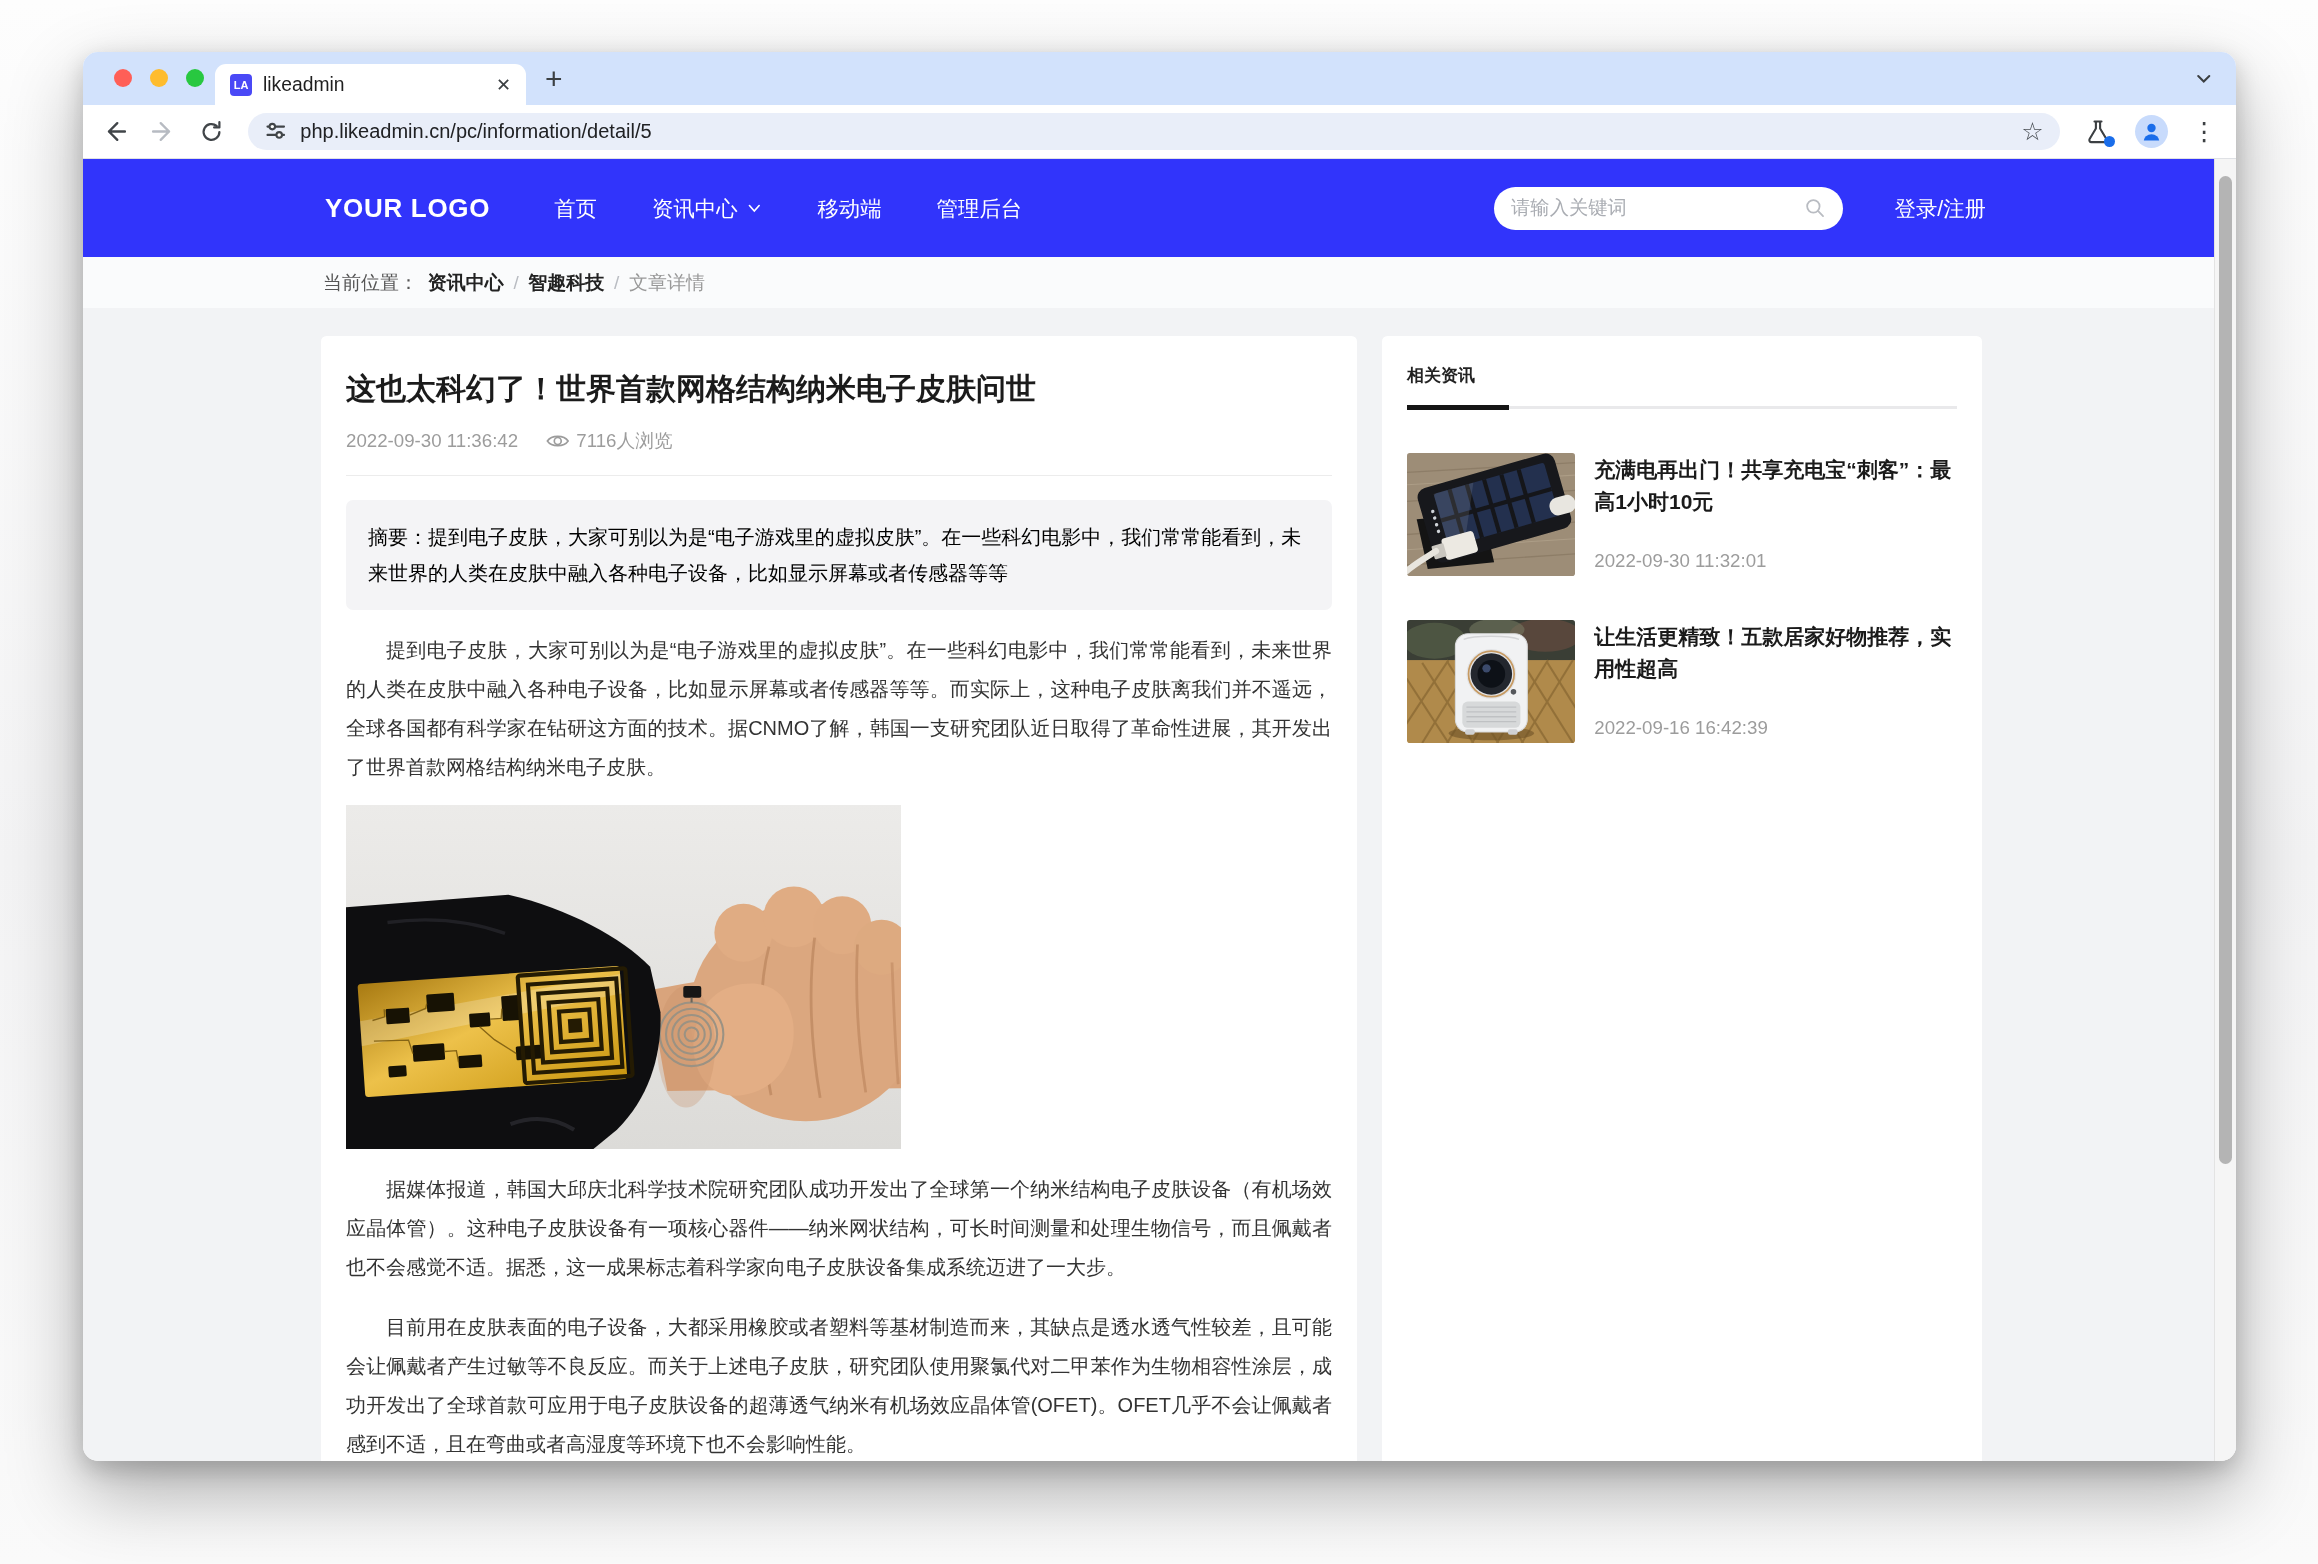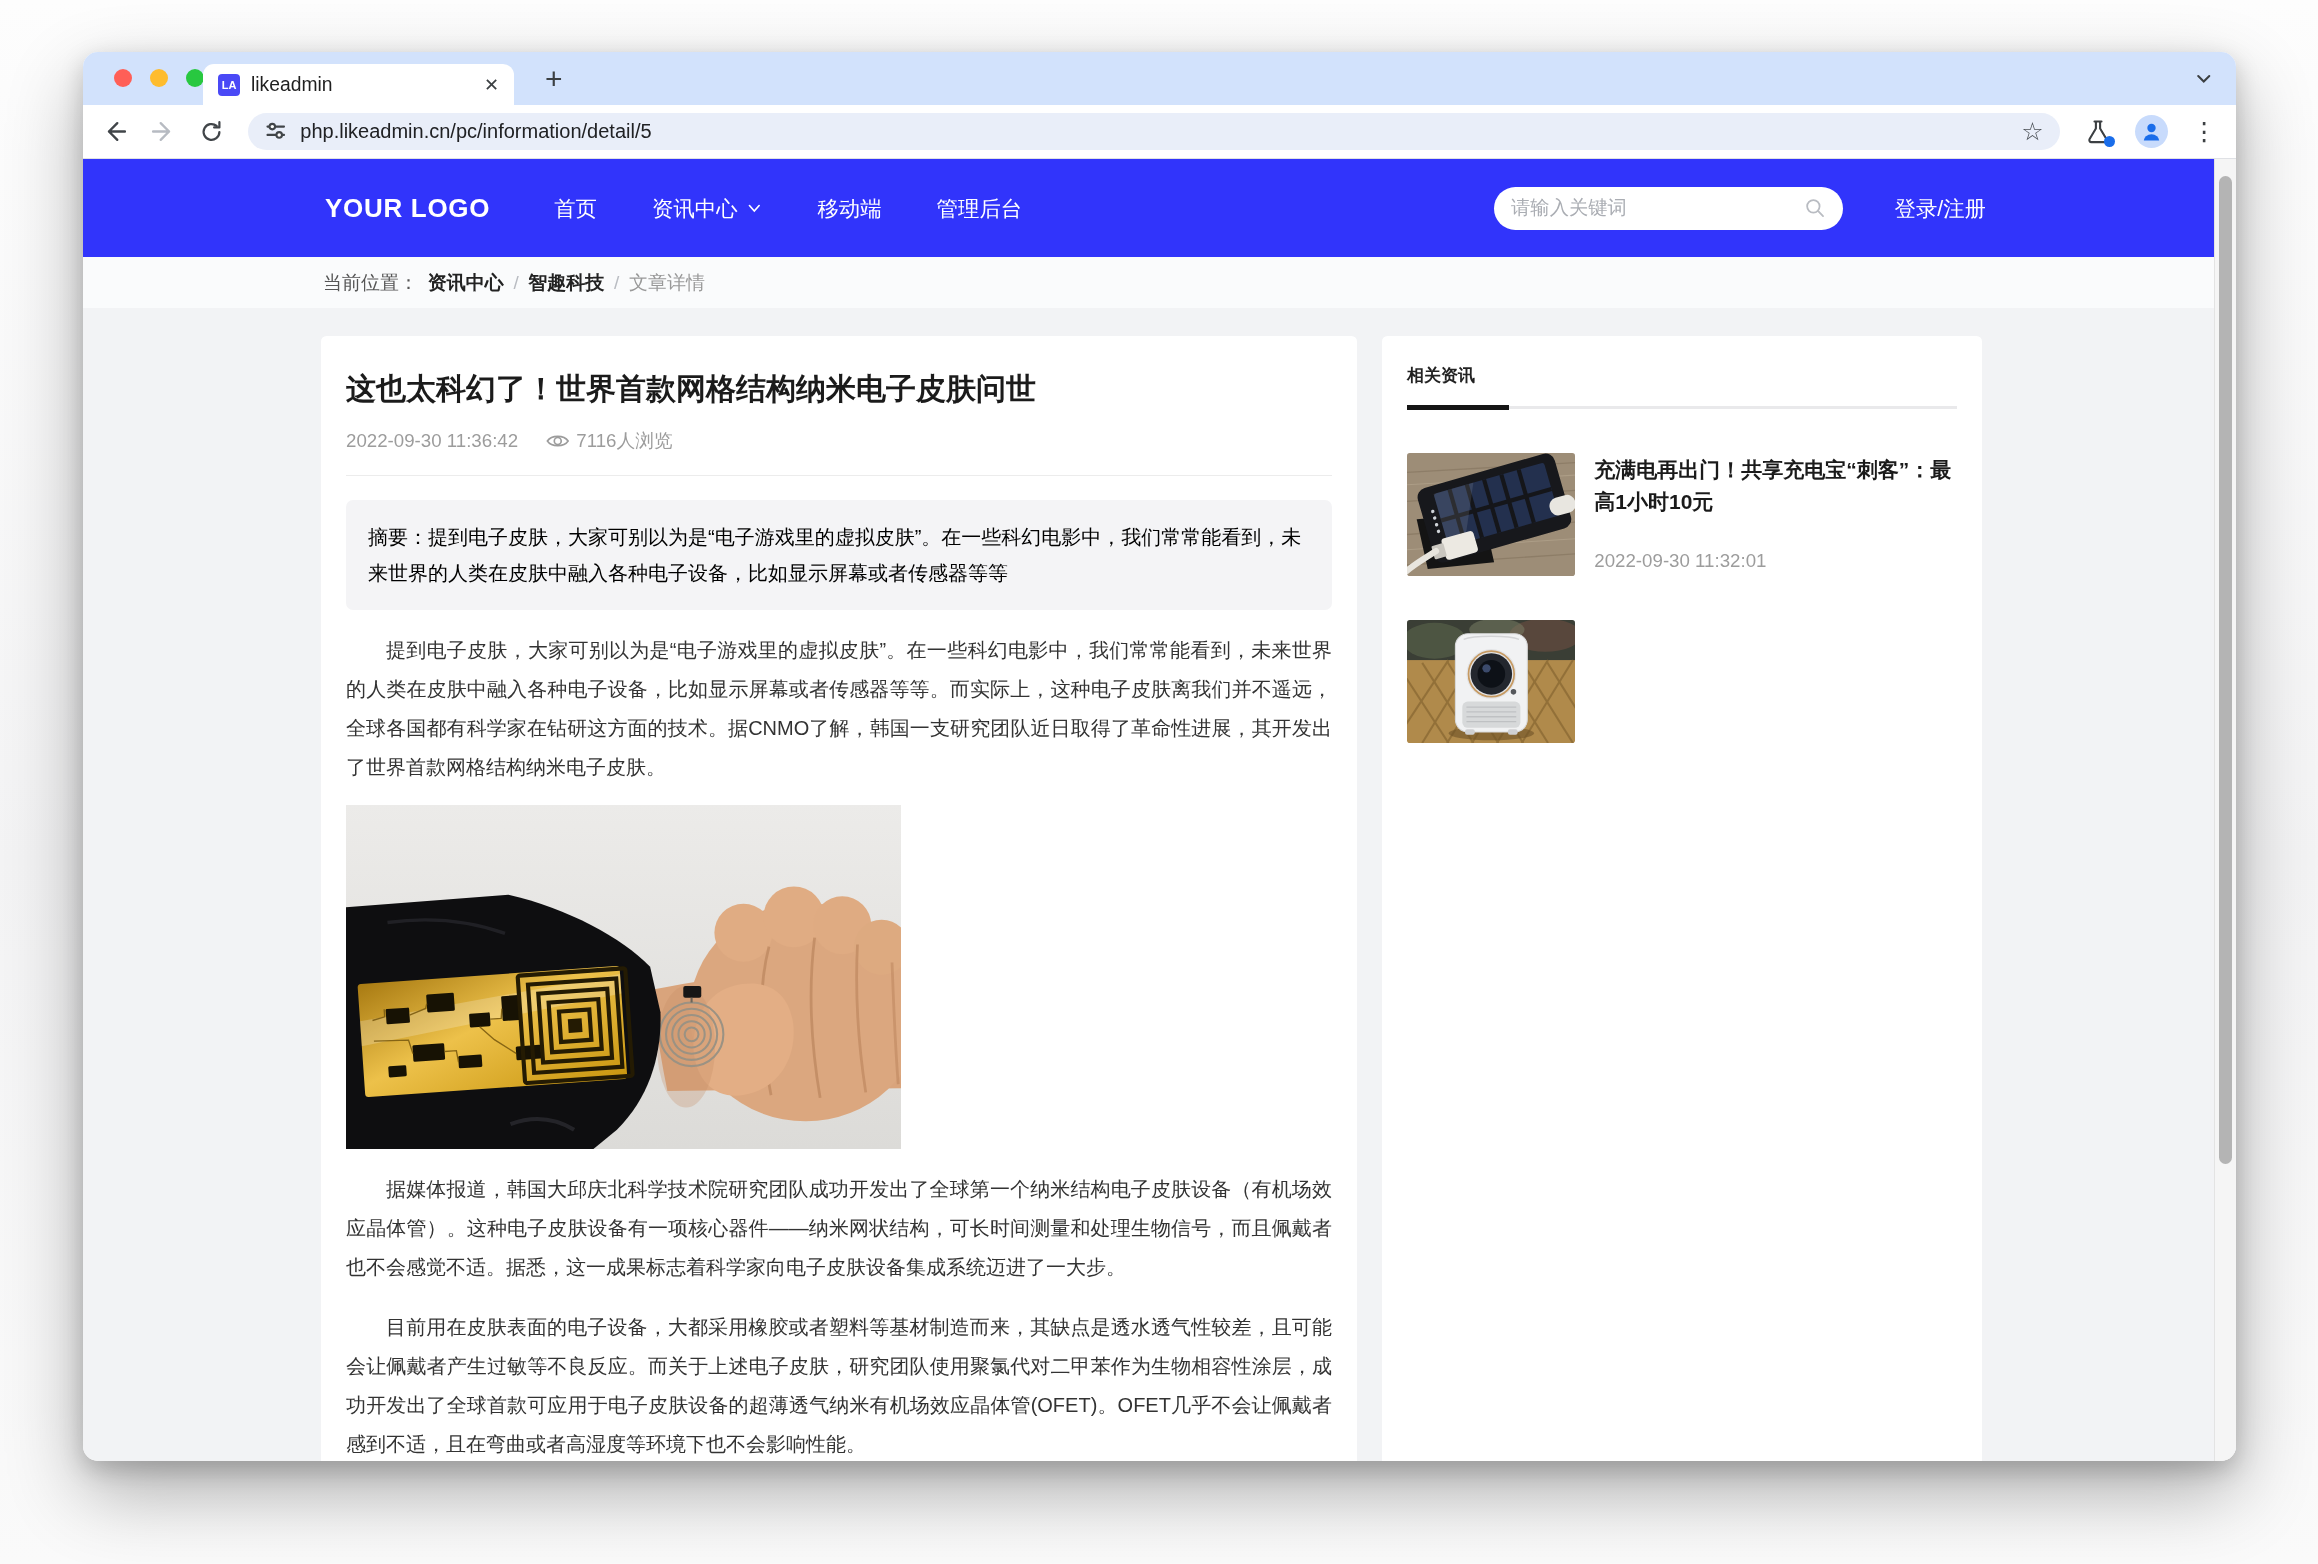--- a/index.html
+++ b/index.html
@@ -13,21 +13,21 @@
     border-radius:15px; overflow:hidden; background:#fff;
     box-shadow:0 31px 76px rgba(0,0,0,.30), 0 8.3px 25px rgba(0,0,0,.18);
     display:flex; flex-direction:column;
   }
   
   .tabstrip{ height:53px; background:#d2e2fc; position:relative; flex:none; }
   .traffic{ position:absolute; top:17.3px; left:31px; display:flex; gap:18px; }
   .traffic span{ width:18px; height:18px; border-radius:50%; display:block; }
   .tl-red{ background:#ff5f57; } .tl-yellow{ background:#febc2e; } .tl-green{ background:#28c840; }
   .tab{
-    position:absolute; left:120px; bottom:0; width:311px; height:41px;
+    position:absolute; left:132px; bottom:0; width:311px; height:41px;
     background:#fff; border-radius:11px 11px 0 0; display:flex; align-items:center;
     padding:0 15px; gap:11px;
   }
   .favicon{ width:22px; height:22px; border-radius:4.1px; background:#4a49f6; color:#fff;
     font-size:11px; font-weight:bold; display:flex; align-items:center; justify-content:center; }
   .tab-title{ font-size:19.3px; color:#1f1f1f; flex:1; }
   .tab-close{ font-size:18px; color:#3c4043; cursor:default; }
   .newtab{ position:absolute; left:462px; top:7px; font-size:30px; font-weight:300; color:#3c4043; line-height:39px; }
   .strip-chevron{ position:absolute; right:21px; top:15px; }
   
@@ -382,20 +382,24 @@
               <rect x="80" y="118" width="84" height="38" rx="8" fill="#d7d9da"></rect>
               <g stroke="#bfc1c3" stroke-width="2">
                 <line x1="86" y1="126" x2="158" y2="126"></line>
                   <line x1="86" y1="133" x2="158" y2="133"></line>
                 <line x1="86" y1="140" x2="158" y2="140"></line>
                   <line x1="86" y1="147" x2="158" y2="147"></line>
               </g>
               <rect x="84" y="158" width="14" height="8" rx="3" fill="#cfd0d2"></rect>
               <rect x="146" y="158" width="14" height="8" rx="3" fill="#cfd0d2"></rect>
             </svg>
+            <div class="sb-col">
+              <div class="sb-item-title">让生活更精致！五款居家好物推荐，实用性超高</div>
+              <div class="sb-date">2022-09-16 16:42:39</div>
+            </div>
           </div>
         </div>
 
       </div>
     </div>
 
     <div class="scrollbar">
       <div class="scroll-thumb"></div>
     </div>
   </div>

